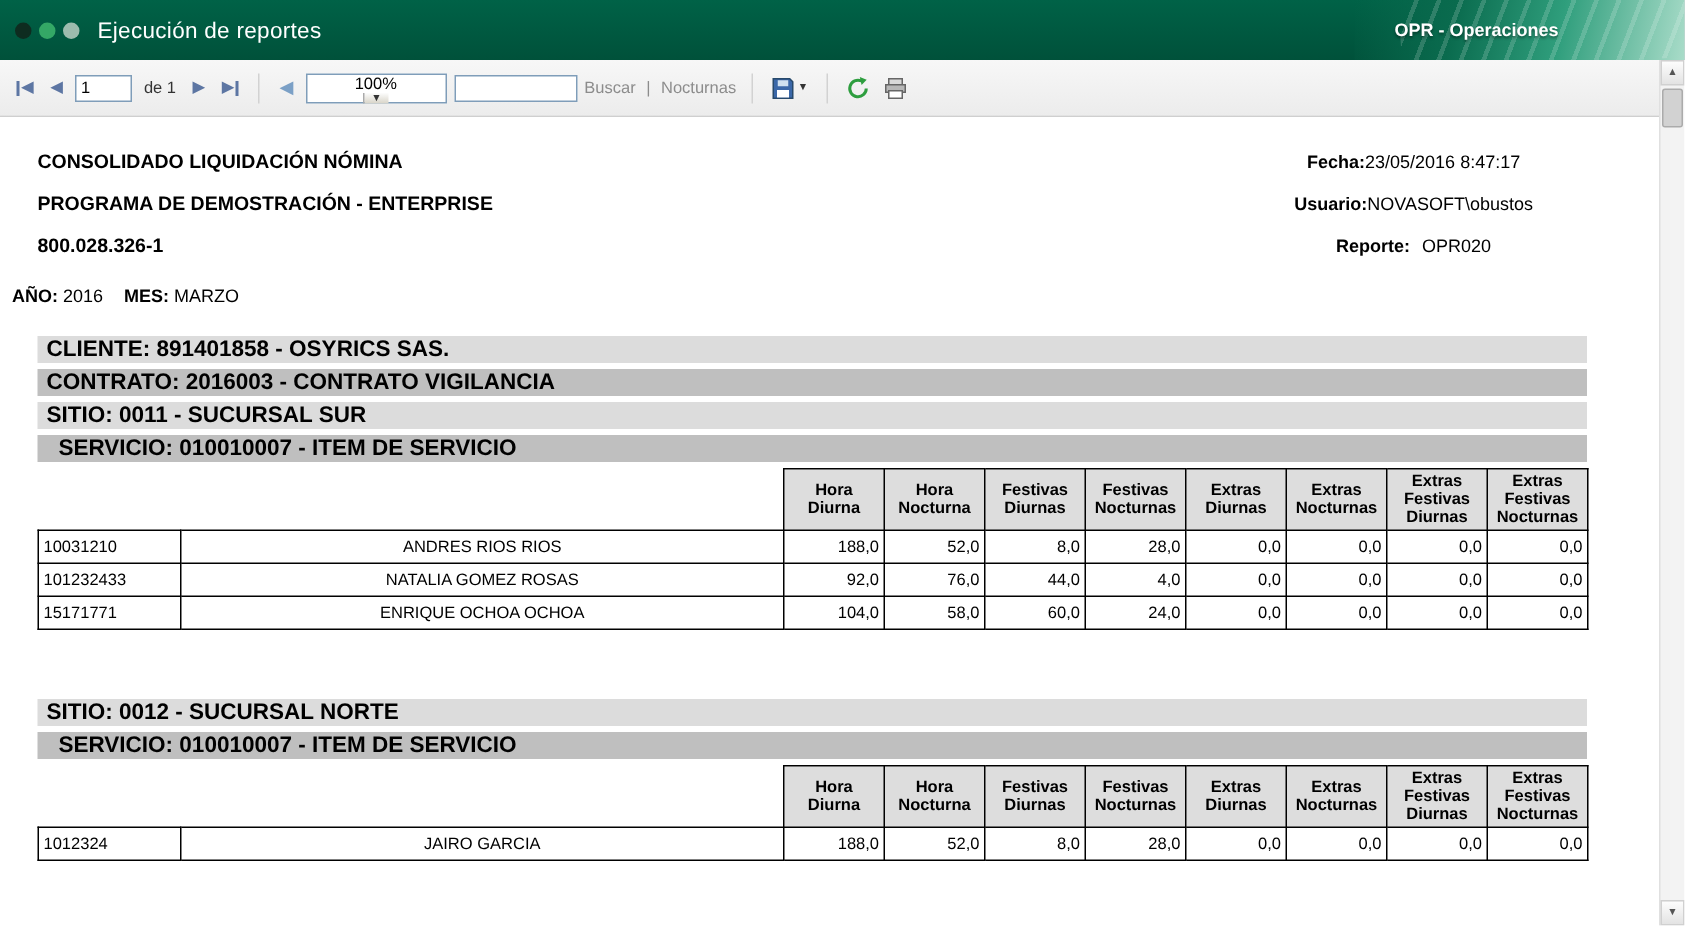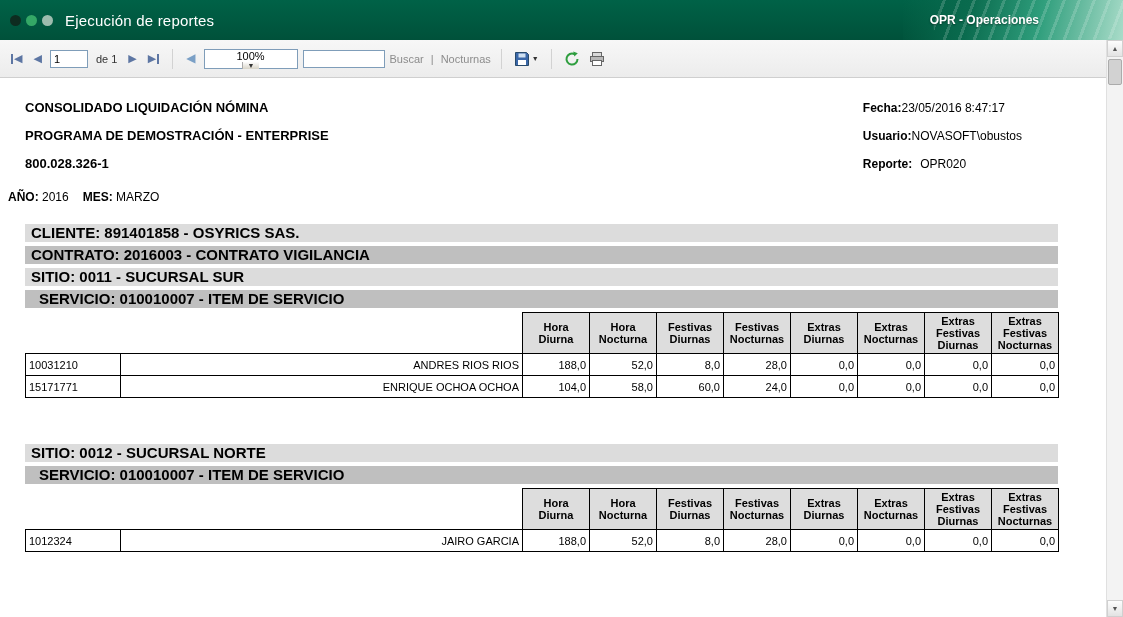--- a/index.html
+++ b/index.html
@@ -75,21 +75,21 @@
   .sb-thumb {
     position:absolute; top:19px; left:1px; width:14px; height:26px;
     background:#d2d2d2; border:1px solid #ababab; border-radius:2px; cursor:grab;
   }
 
   
   .report { padding:16px 0 0 25px; }
   .rhead { display:flex; width:1033px; }
   .rleft { flex:1; }
   .rleft div { font-size:13px; font-weight:bold; line-height:28px; }
-  .rright { text-align:left; padding-right:36px; }
+  .rright { text-align:center; padding-right:36px; }
   .rright div { font-size:12px; line-height:28px; white-space:nowrap; }
   .rright b { font-weight:bold; }
   .gap { margin-left:8px; }
 
   .period { margin:12px 0 20px -17px; font-size:12px; }
   .period b { font-weight:bold;text-align:center; }
   .period .mes { margin-left:14px; }
 
   .band {
     width:1033px; height:18px; line-height:18px; background:#dcdcdc;
@@ -102,21 +102,21 @@
 
   .rtable { border-collapse:collapse; table-layout:fixed; width:1033px; margin-top:4px; }
   .rtable thead tr { height:40px; }
   .rtable th.blank { border:none; background:none; }
   .rtable th.colh {
     background:#dddddd; border:1px solid #000; font-size:11px; font-weight:bold;
     line-height:12px; text-align:center; padding:2px 1px; vertical-align:middle;
   }
   .rtable td { border:1px solid #000; height:22px; font-size:11px; padding:0 3px; background:#fff; }
   .rtable td.idc { text-align:left; }
-  .rtable td.namec { text-align:right; }
+  .rtable td.namec { text-align:center; }
   .rtable td.num { text-align:right; }
 </style>
 </head>
 <body>
 
 <div class="titlebar">
   <div class="dots">
     <span class="dot d1"></span>
     <span class="dot d2"></span>
     <span class="dot d3"></span>
@@ -252,20 +252,32 @@
               <td class="num">188,0</td>
               <td class="num">52,0</td>
               <td class="num">8,0</td>
               <td class="num">28,0</td>
               <td class="num">0,0</td>
               <td class="num">0,0</td>
               <td class="num">0,0</td>
               <td class="num">0,0</td>
             </tr>
             <tr>
+              <td class="idc">101232433</td>
+              <td class="namec">NATALIA GOMEZ ROSAS</td>
+              <td class="num">92,0</td>
+              <td class="num">76,0</td>
+              <td class="num">44,0</td>
+              <td class="num">4,0</td>
+              <td class="num">0,0</td>
+              <td class="num">0,0</td>
+              <td class="num">0,0</td>
+              <td class="num">0,0</td>
+            </tr>
+            <tr>
               <td class="idc">15171771</td>
               <td class="namec">ENRIQUE OCHOA OCHOA</td>
               <td class="num">104,0</td>
               <td class="num">58,0</td>
               <td class="num">60,0</td>
               <td class="num">24,0</td>
               <td class="num">0,0</td>
               <td class="num">0,0</td>
               <td class="num">0,0</td>
               <td class="num">0,0</td>

